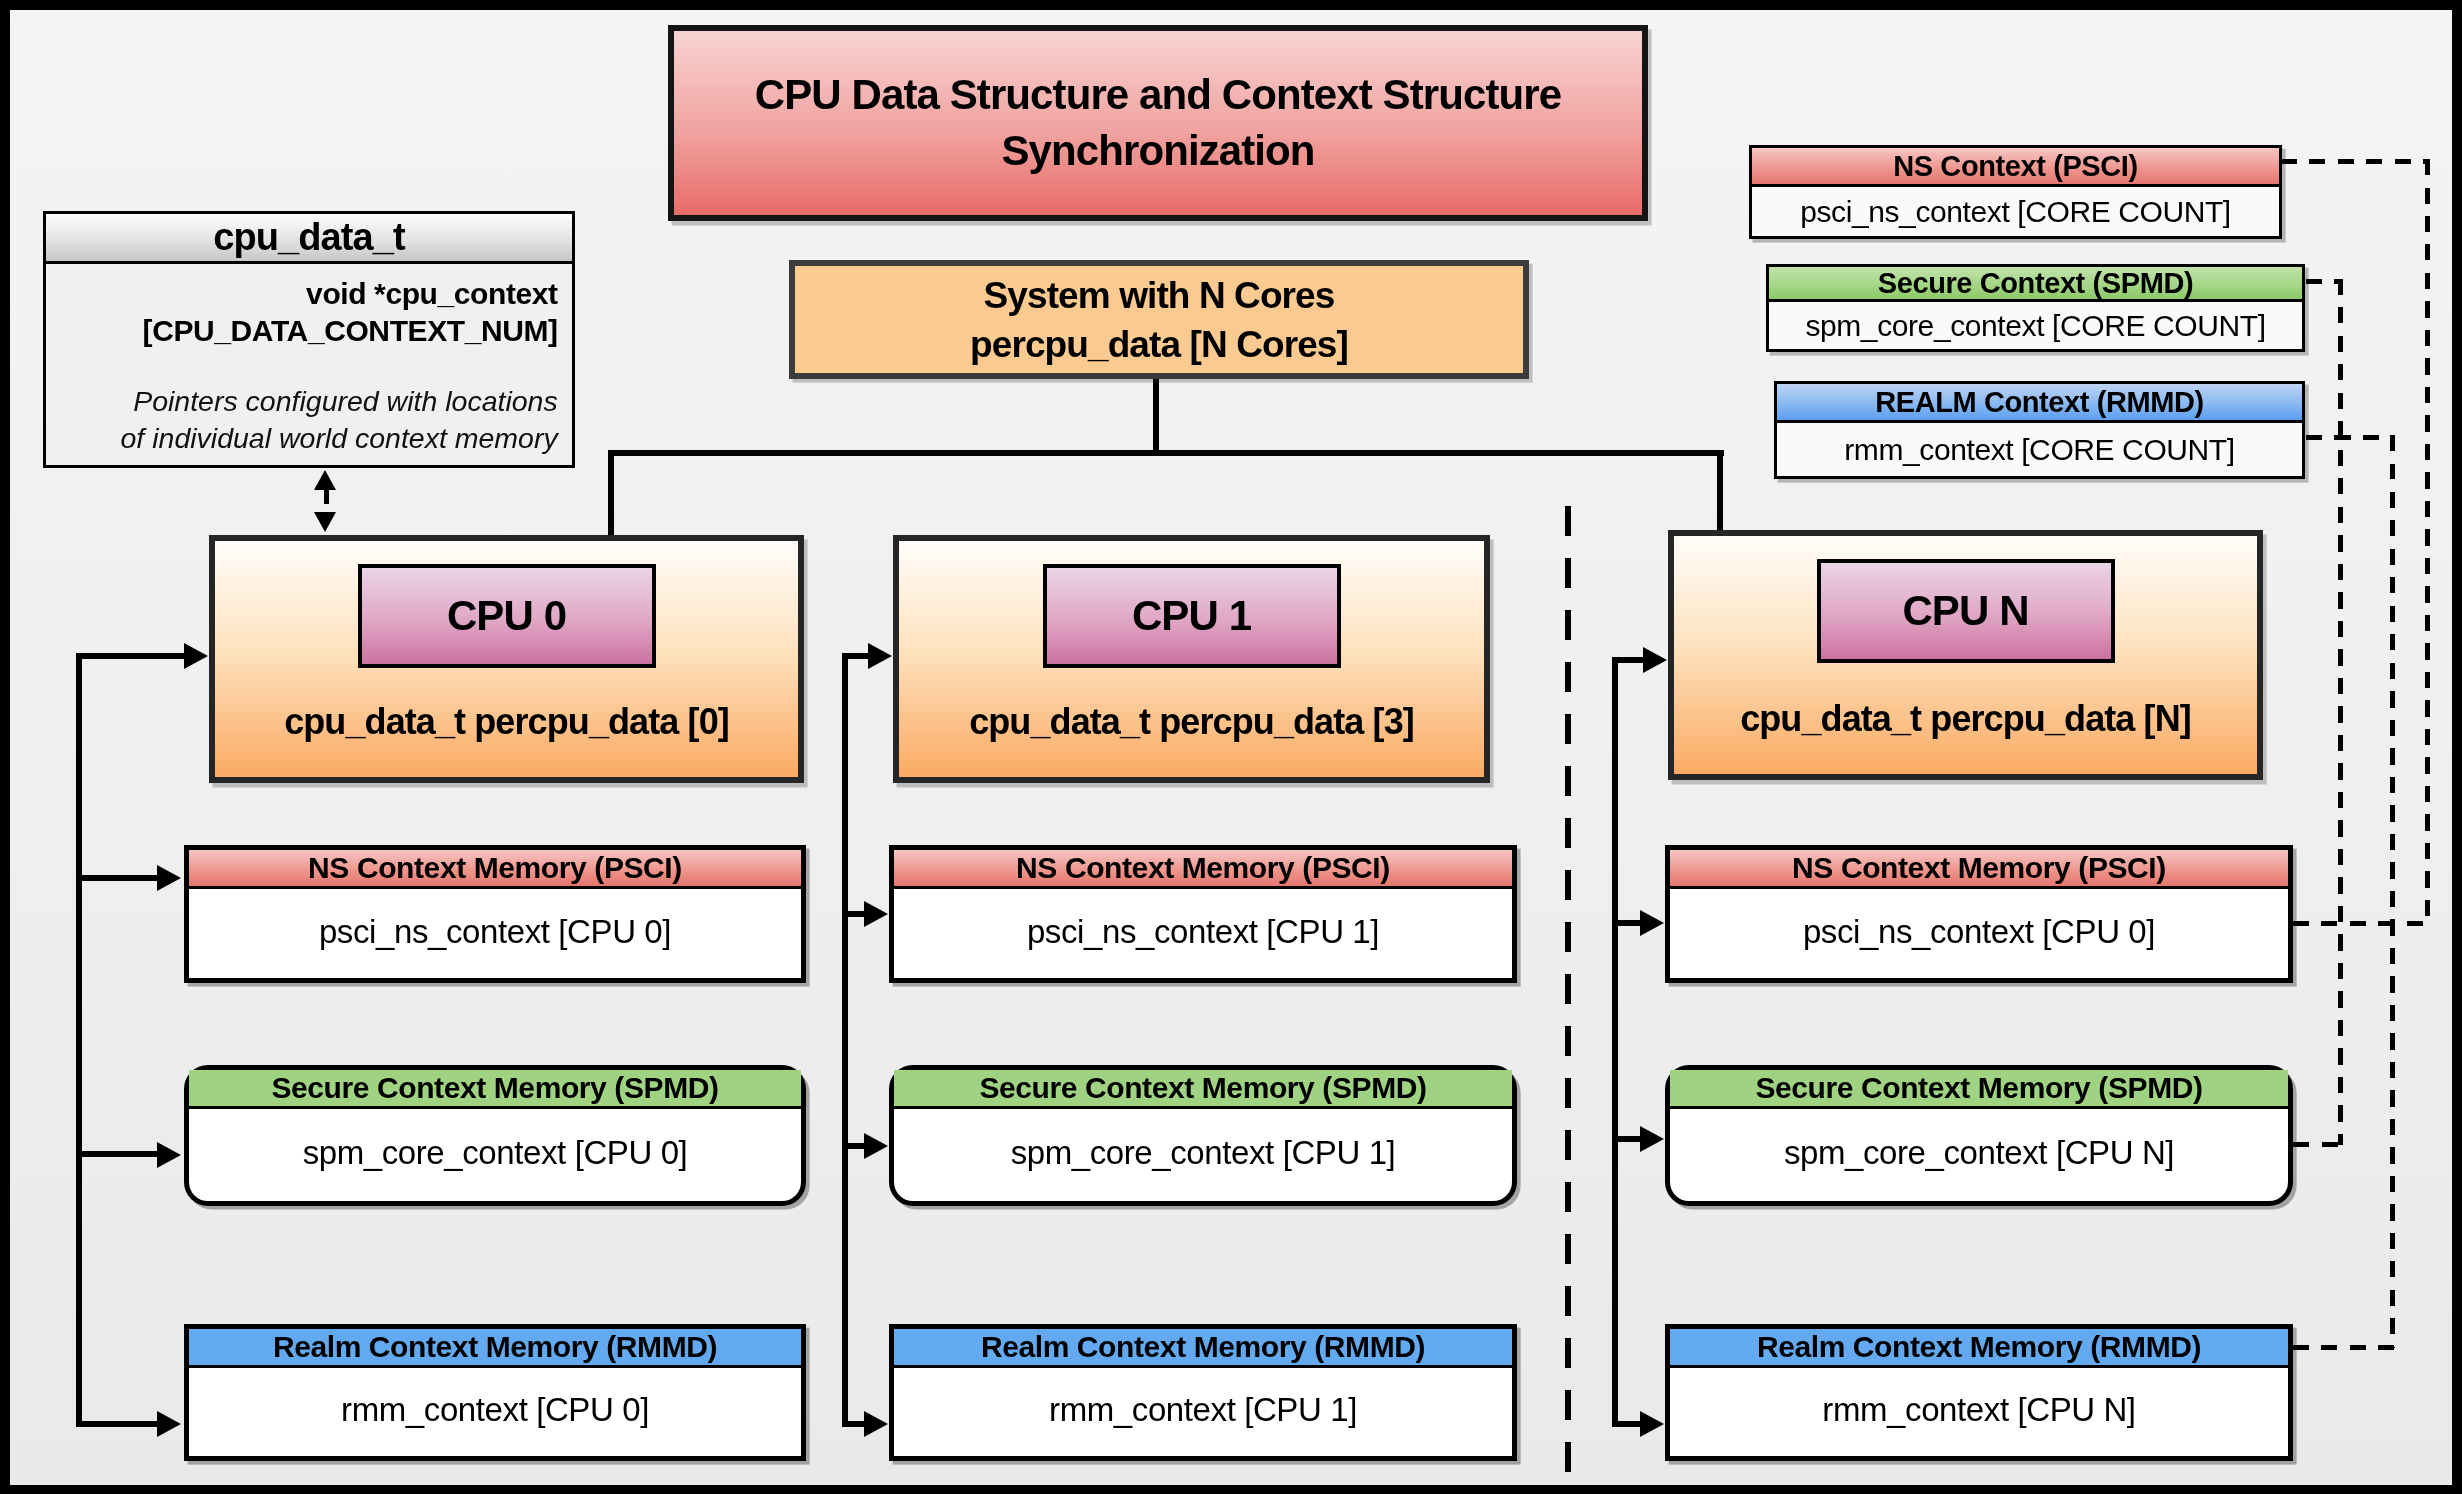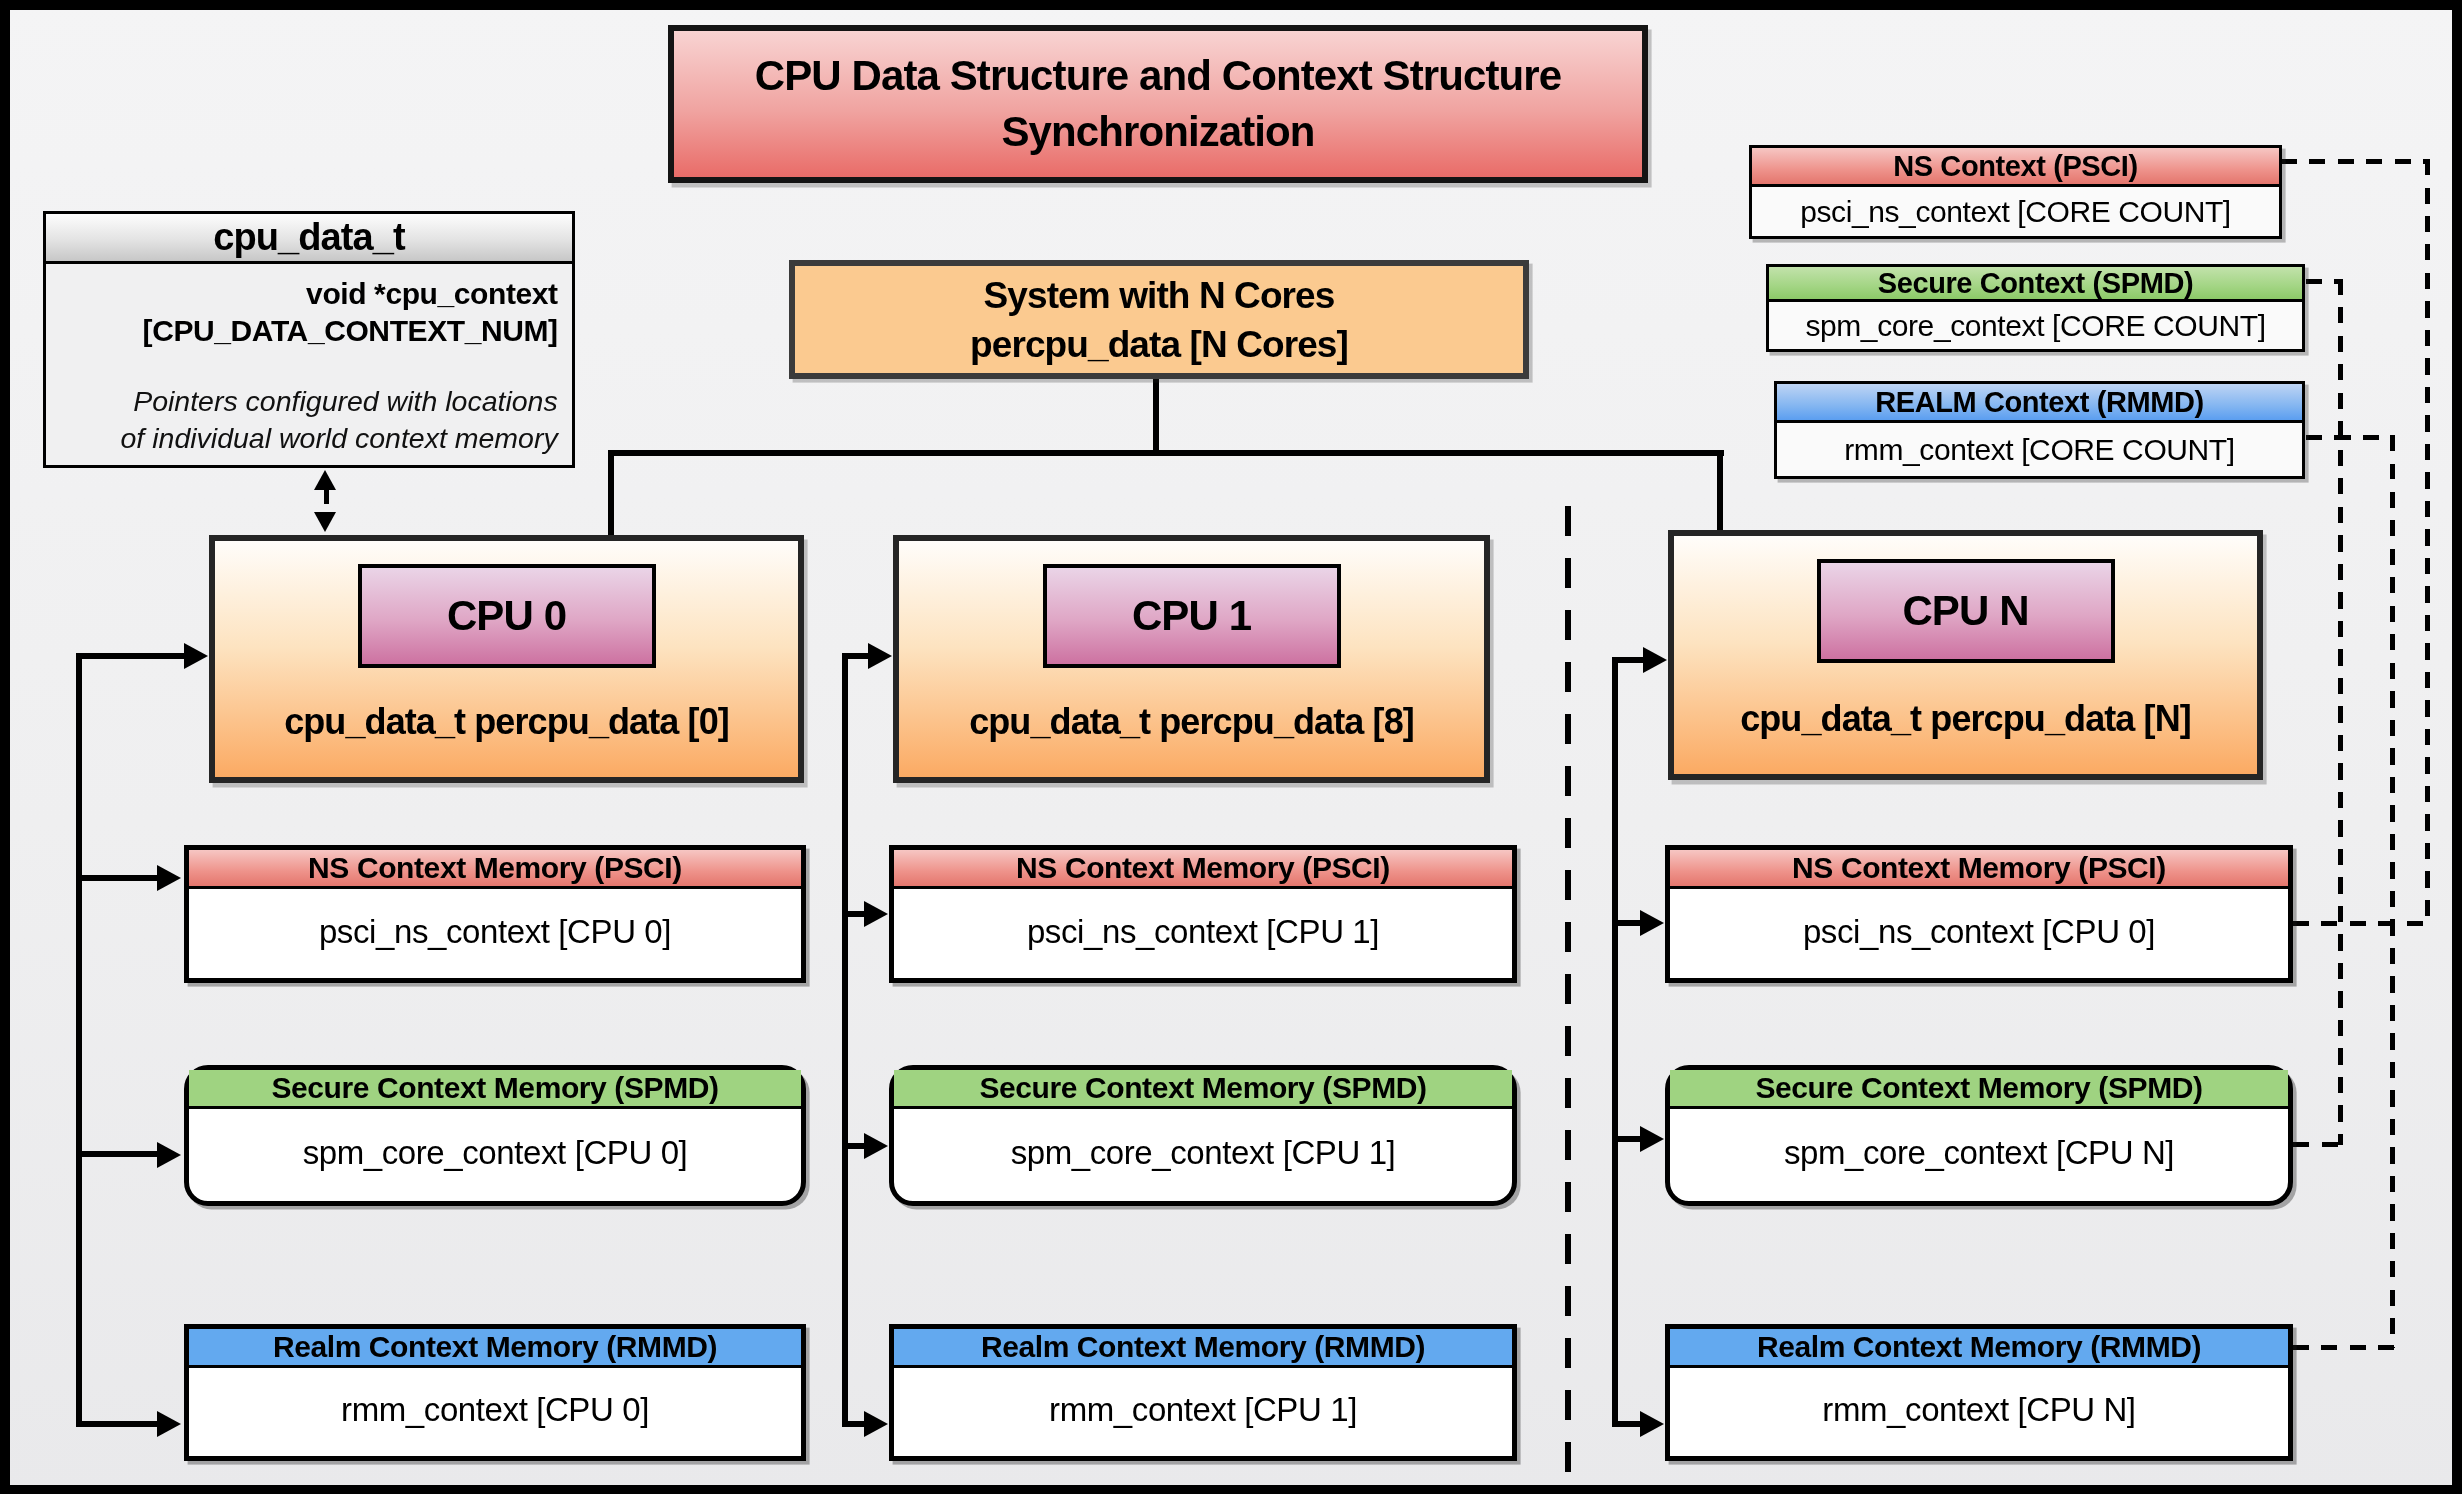--- a/index.html
+++ b/index.html
@@ -10,21 +10,21 @@
     position:relative; width:2462px; height:1495px; overflow:hidden;
     background:linear-gradient(180deg,#f4f4f5 0%,#efeff0 55%,#e9e9eb 100%);
   }
   .frame { position:absolute; inset:0; border:10.7px solid #000; z-index:60; pointer-events:none; }
 
   .abs { position:absolute; }
   .ctr { display:flex; align-items:center; justify-content:center; text-align:center; }
 
   
   .title-box {
-    left:668px; top:25px; width:980px; height:158px;
+    left:668px; top:25px; width:980px; height:196px;
     background:linear-gradient(180deg,#f8d3d2 0%,#f0a3a0 55%,#e96c68 100%);
     border:6.2px solid #141414; z-index:10;
     box-shadow:3.6px 4.5px 0 rgba(40,40,40,.25);
   }
   .title-text { font-size:42px; font-weight:bold; letter-spacing:-0.9px; line-height:56px; color:#000; padding:0 27px; }
 
   
   .struct-box { left:43px; top:211px; width:532px; height:257px; border:3.6px solid #000; z-index:10; background:#f0f0f1; }
   .struct-head {
     height:50px; border-bottom:3.6px solid #000;
@@ -164,21 +164,21 @@
   </div>
   <div class="abs mem col0 row-realm">
     <div class="ctr mem-head head-realm">Realm Context Memory (RMMD)</div>
     <div class="mem-body">rmm_context [CPU 0]</div>
   </div>
 
   <div class="abs cpu-box c1">
     <div class="cpu-chip">
       <div class="cpu-chip-text">CPU 1</div>
     </div>
-    <div class="cpu-data-label">cpu_data_t percpu_data [8]</div>
+    <div class="cpu-data-label">cpu_data_t percpu_data [3]</div>
   </div>
   <div class="abs mem col1 row-ns">
     <div class="ctr mem-head head-ns">NS Context Memory (PSCI)</div>
     <div class="mem-body">psci_ns_context [CPU 1]</div>
   </div>
   <div class="abs mem col1 row-secure">
     <div class="ctr mem-head head-secure">Secure Context Memory (SPMD)</div>
     <div class="mem-body">spm_core_context [CPU 1]</div>
   </div>
   <div class="abs mem col1 row-realm">

